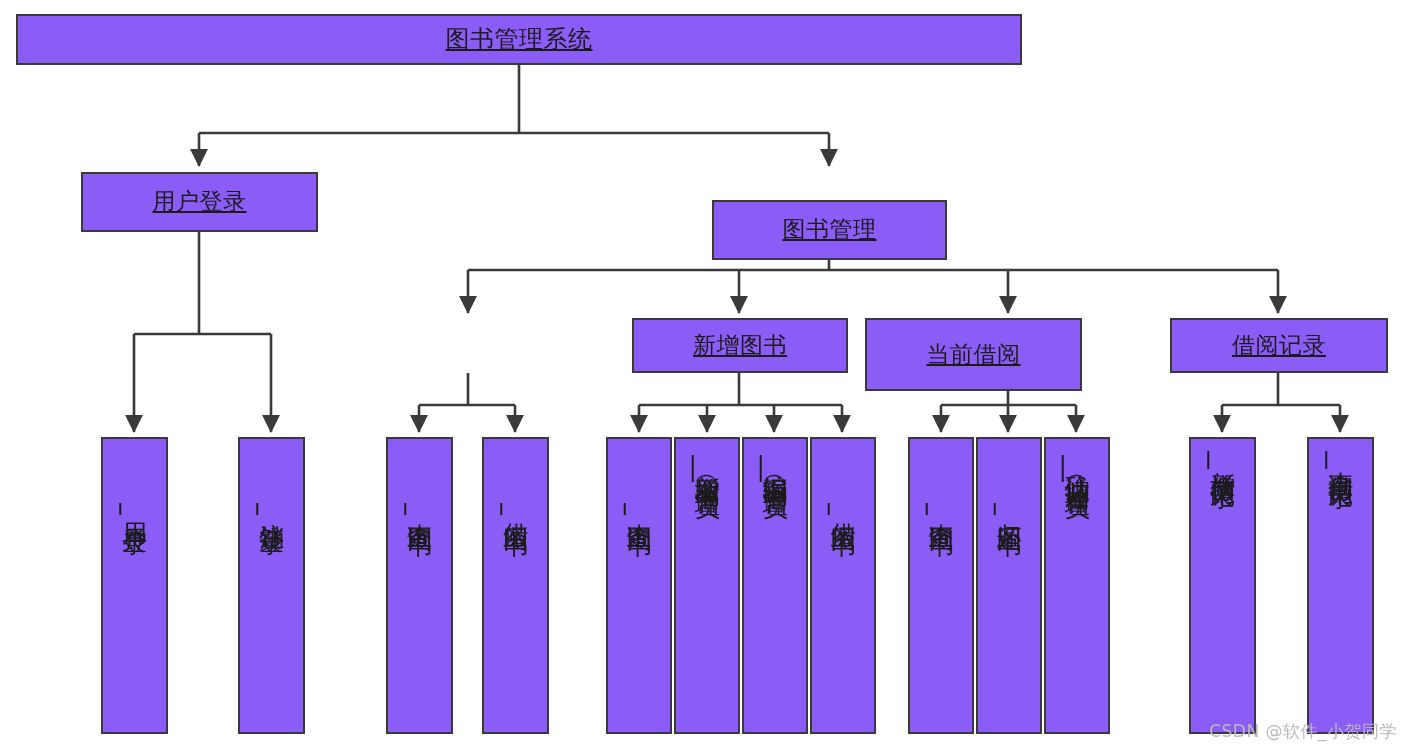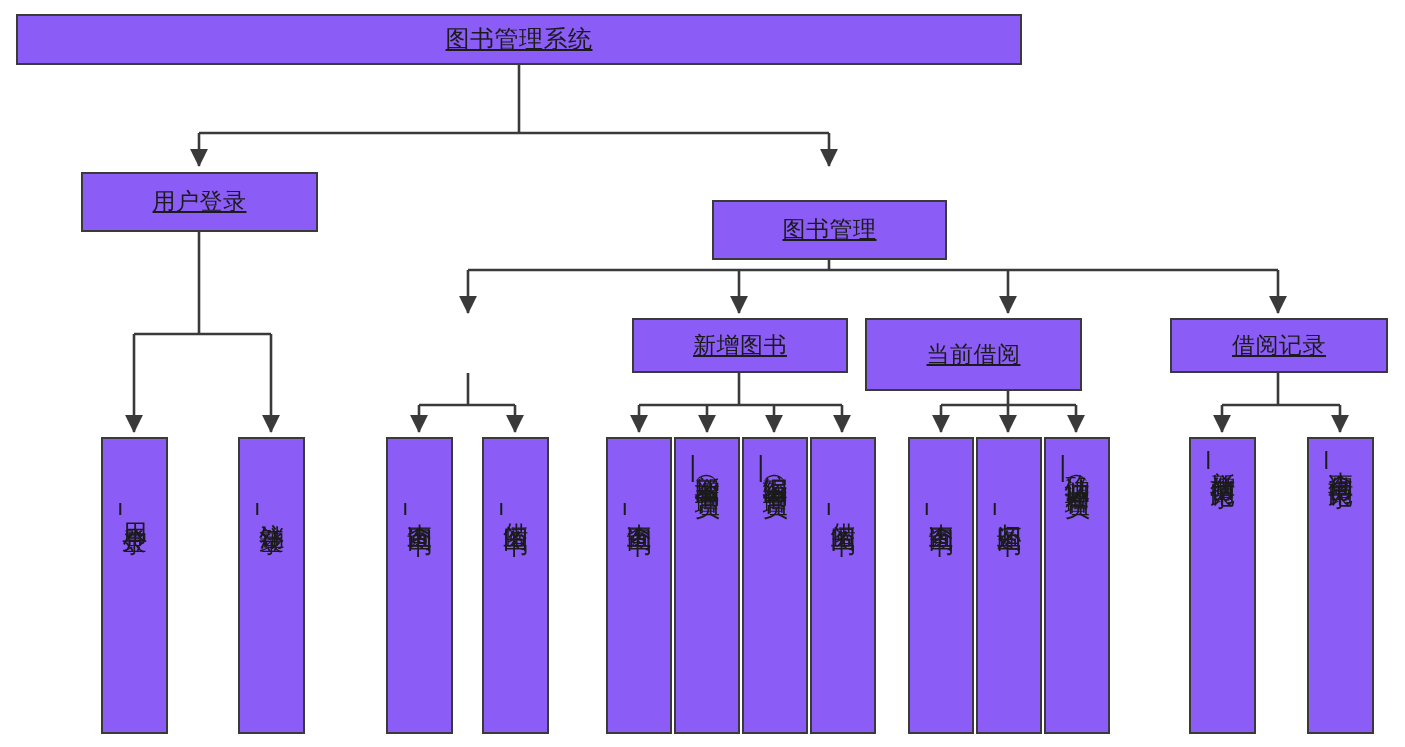--- a/index.html
+++ b/index.html
@@ -194,14 +194,15 @@
     <span class="label">确认归还（管理员）</span>
   </div>
 
   <div class="node vert" style="left:1189px; top:437px; width:67px; height:297px;">
     <span class="label">新增借阅记录</span>
   </div>
   <div class="node vert" style="left:1307px; top:437px; width:67px; height:297px;">
     <span class="label">查询借阅记录</span>
   </div>
 
+  <div id="watermark">CSDN @软件_小贺同学</div>
 
 </div>
 
 </body></html>

